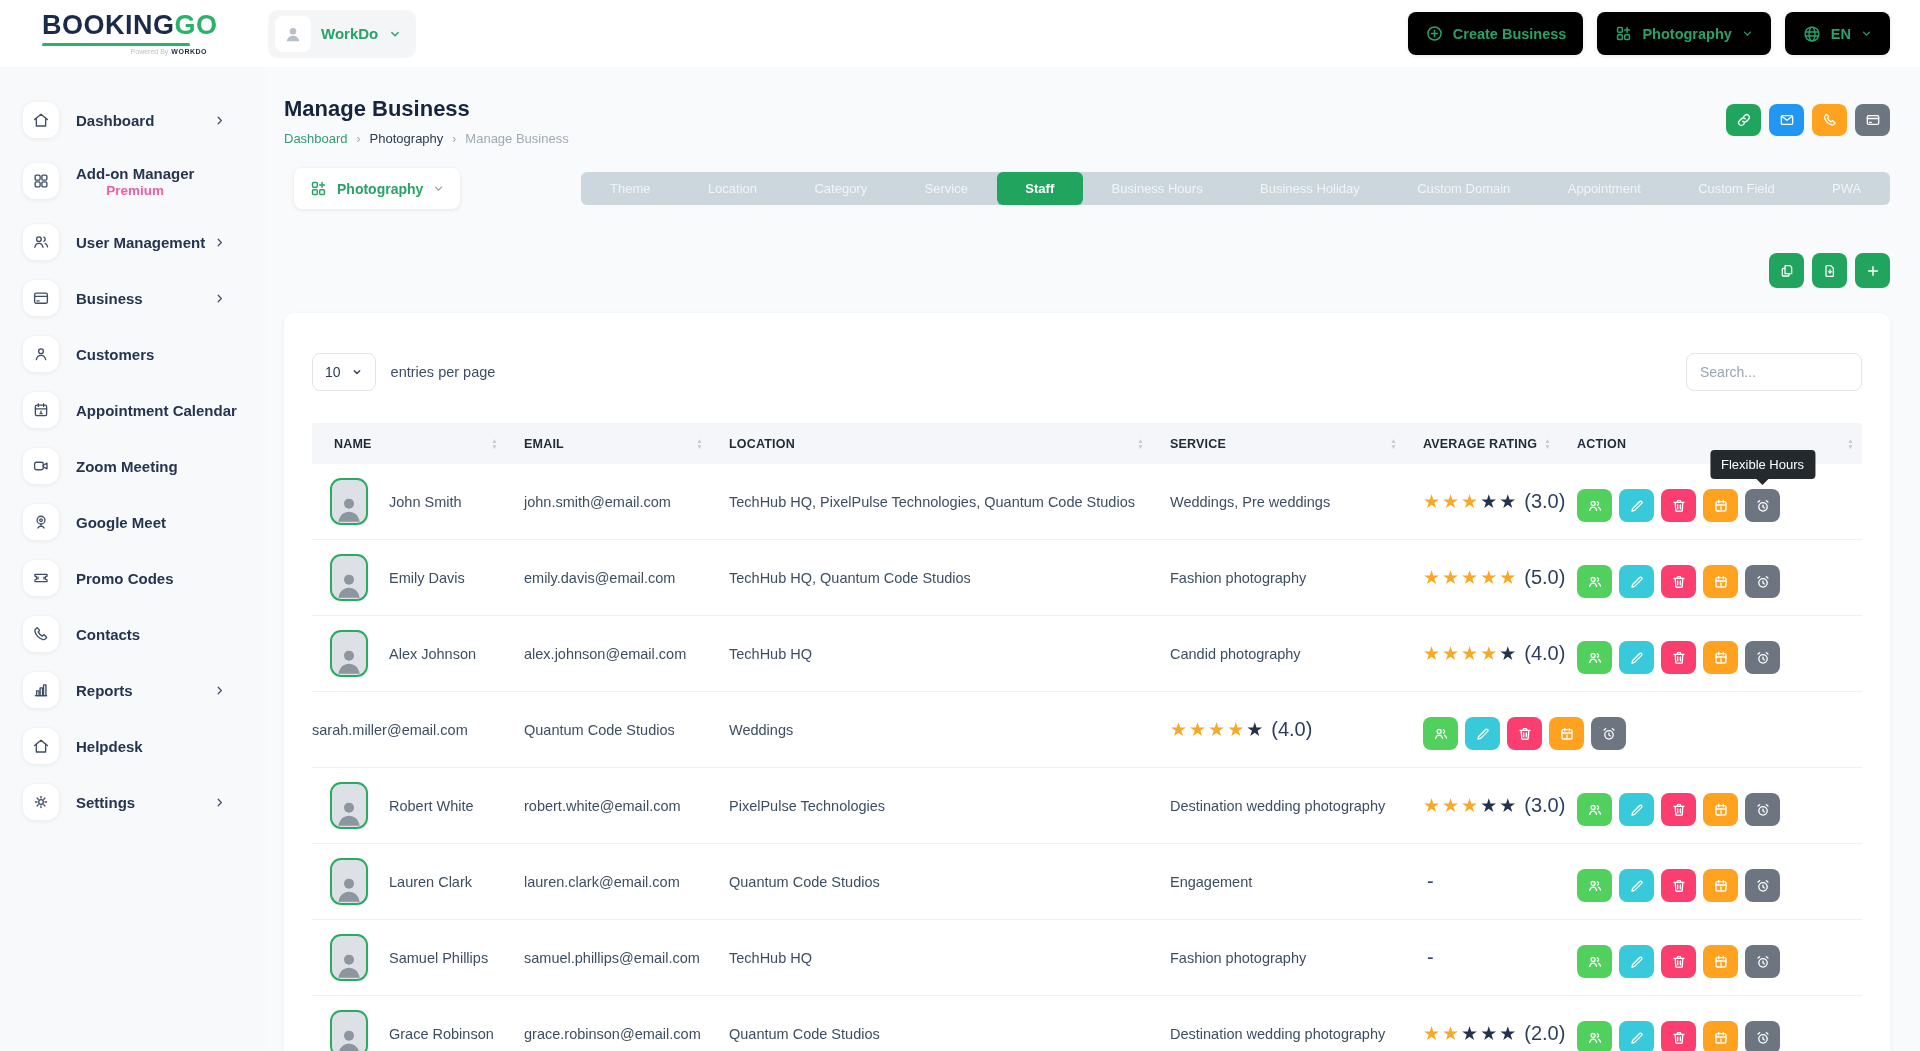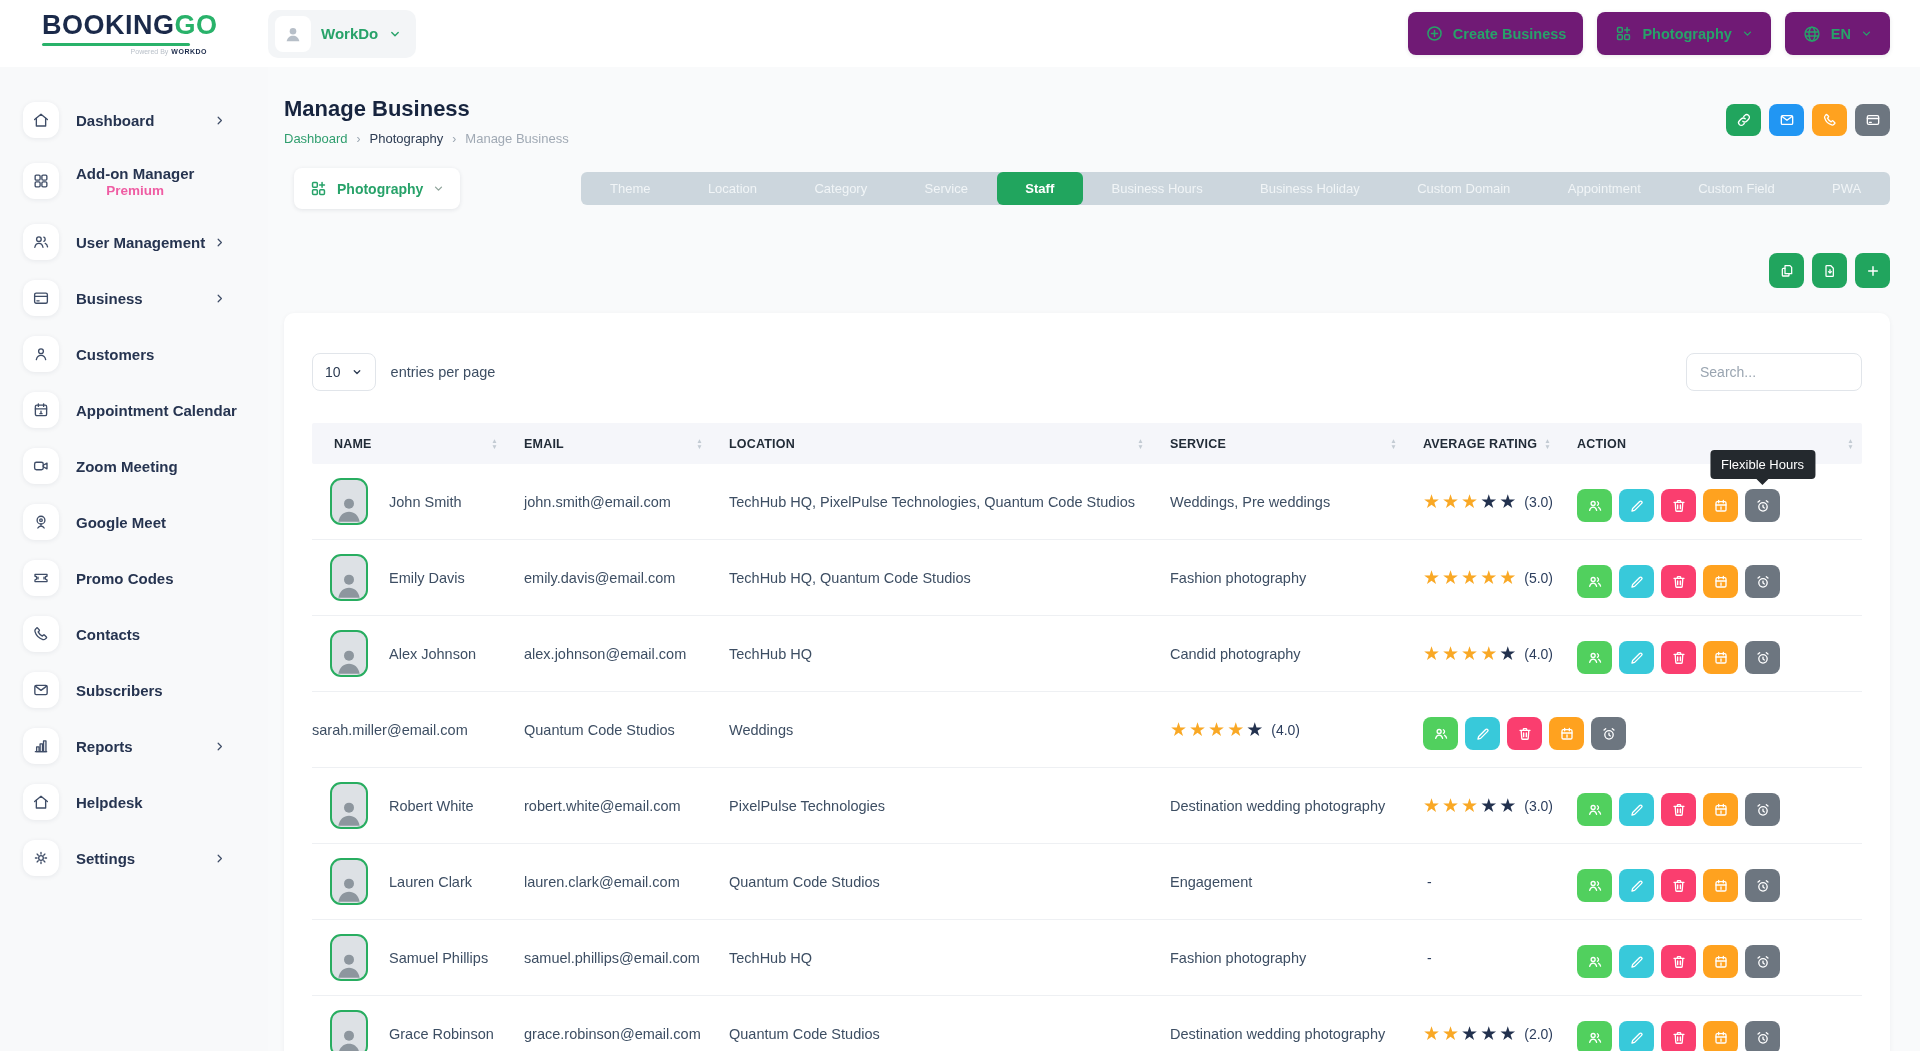--- a/index.html
+++ b/index.html
@@ -15,21 +15,21 @@
   .powered { display:flex; justify-content:flex-end; width:165px; gap:3px; margin-top:2px; font-size:7px; }
   .powered .pb { color:#b9c0c9; }
   .powered .wd { color:#1b2a4a; font-weight:700; letter-spacing:.5px; }
 
   .workdo-chip { display:flex; align-items:center; gap:10px; background:#f3f5f7; border-radius:10px; padding:6px 14px 6px 7px; cursor:pointer; }
   .workdo-avatar { width:36px; height:36px; background:#fff; border-radius:8px; display:flex; align-items:center; justify-content:center; color:#b7bfc8; }
   .workdo-chip .wname { color:#27a269; font-size:15px; font-weight:700; }
   .chev { color:#27a269; display:flex; }
 
   .topbar-right { margin-left:auto; margin-right:30px; display:flex; gap:14px; }
-  .tbtn { display:flex; align-items:center; gap:9px; background:#701a75; box-shadow:0 1px 4px rgba(25,39,62,.10); border:none; border-radius:8px; padding:0 17px; height:43px; color:#27a269; font-size:14.5px; font-weight:700; font-family:inherit; cursor:pointer; }
+  .tbtn { display:flex; align-items:center; gap:9px; background:#000000; box-shadow:0 1px 4px rgba(25,39,62,.10); border:none; border-radius:8px; padding:0 17px; height:43px; color:#27a269; font-size:14.5px; font-weight:700; font-family:inherit; cursor:pointer; }
 
   
   .body-row { display:flex; height:984px; }
   .sidebar { width:268px; flex:0 0 auto; padding-top:25px; background:#f8f9fa; overflow:hidden; }
   .nav-item { display:flex; align-items:center; height:56px; padding-left:23px; cursor:pointer; }
   .nav-item.has-badge { height:66px; }
   .nav-icon { width:36px; height:36px; flex:0 0 auto; background:#fff; border-radius:12px; box-shadow:0 1px 5px rgba(25,39,62,.08); display:flex; align-items:center; justify-content:center; color:#3f4d67; }
   .nav-icon svg { width:18px; height:18px; }
   .nav-texts { margin-left:17px; display:flex; flex-direction:column; align-items:center; }
   .nav-label { font-size:15px; font-weight:600; color:#263450; }
@@ -78,21 +78,21 @@
   .sort { display:flex; flex-direction:column; line-height:5px; font-size:6.5px; color:#c3cbd3; gap:1px; }
   .trow { height:76px; border-bottom:1px solid #eef0f3; font-size:14.5px; color:#3d4e63; }
   .name-cell { display:flex; align-items:center; gap:21px; padding-left:18px; }
   .avatar { width:38px; height:47px; border:2px solid #28ad60; border-radius:11px; background:#dde1e5; overflow:hidden; display:flex; align-items:flex-end; justify-content:center; flex:0 0 auto; }
   .avatar svg { width:30px; height:30px; }
   .cell { padding-right:12px; }
   .rating-cell { display:flex; align-items:center; }
   .stars { font-size:19px; letter-spacing:2px; line-height:1; }
   .star.on { color:#f9a825; }
   .star.off { color:#22314e; }
-  .rating-label { margin-left:6px; font-size:14px; color:#2c3e5d; }
+  .rating-label { margin-left:6px; font-size:20px; color:#2c3e5d; }
   .actions-cell { display:flex; gap:7px; }
   .abtn-wrap { position:relative;margin-top:8px; }
   .abtn { width:35px; height:33px; border:none; border-radius:8px; display:flex; align-items:center; justify-content:center; color:#fff; cursor:pointer; }
   .abtn svg { width:16px; height:16px; }
   .green  { background:#51d05e; }
   .cyan   { background:#38c9da; }
   .pink   { background:#fa3e6f; }
   .orange { background:#ffa21f; }
   .slate  { background:#6d7680; }
   .blue   { background:#2196f3; }
@@ -310,33 +310,20 @@
 
   </div>
         <div class="nav-item">
     <span class="nav-icon">
             <svg viewBox="0 0 24 24" fill="none" stroke="currentColor" stroke-width="1.8" stroke-linecap="round" stroke-linejoin="round">
               <path d="M7 3.8 9.7 6.5c.3.3.3.8 0 1.2L8.2 9.2a12.5 12.5 0 005.6 5.6l1.5-1.5c.4-.3.9-.3 1.2 0l2.7 2.7c.3.3.3.9 0 1.2l-1.3 1.3c-.9.9-2.2 1.3-3.4.9C9.5 17.8 5.5 13.8 4 8.8c-.4-1.2 0-2.5.9-3.4L6 4.2c.3-.4.7-.6 1-.4z"></path>
             </svg>
           </span>
     <span class="nav-texts">
       <span class="nav-label">Contacts</span>
-
-    </span>
-
-  </div>
-        <div class="nav-item">
-    <span class="nav-icon">
-            <svg viewBox="0 0 24 24" fill="none" stroke="currentColor" stroke-width="1.8" stroke-linecap="round" stroke-linejoin="round">
-              <rect x="3.8" y="5.8" width="16.4" height="12.4" rx="1.8"></rect>
-              <path d="M4.5 6.8 12 12.5l7.5-5.7"></path>
-            </svg>
-          </span>
-    <span class="nav-texts">
-      <span class="nav-label">Subscribers</span>
 
     </span>
 
   </div>
         <div class="nav-item">
     <span class="nav-icon">
             <svg viewBox="0 0 24 24" fill="none" stroke="currentColor" stroke-width="1.8" stroke-linecap="round" stroke-linejoin="round">
               <path d="M4.5 19.5h15"></path>
               <rect x="6.2" y="13.2" width="3.2" height="6.3"></rect>
               <rect x="10.8" y="9.2" width="3.2" height="10.3"></rect>

